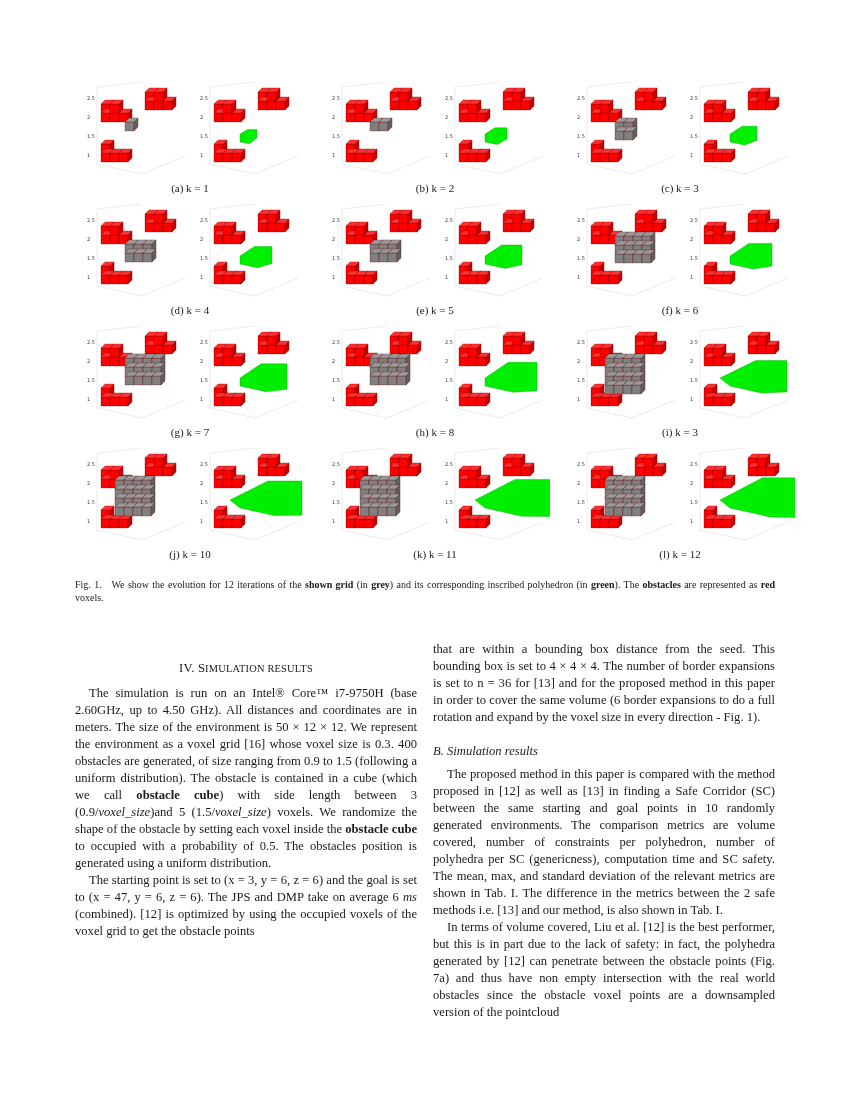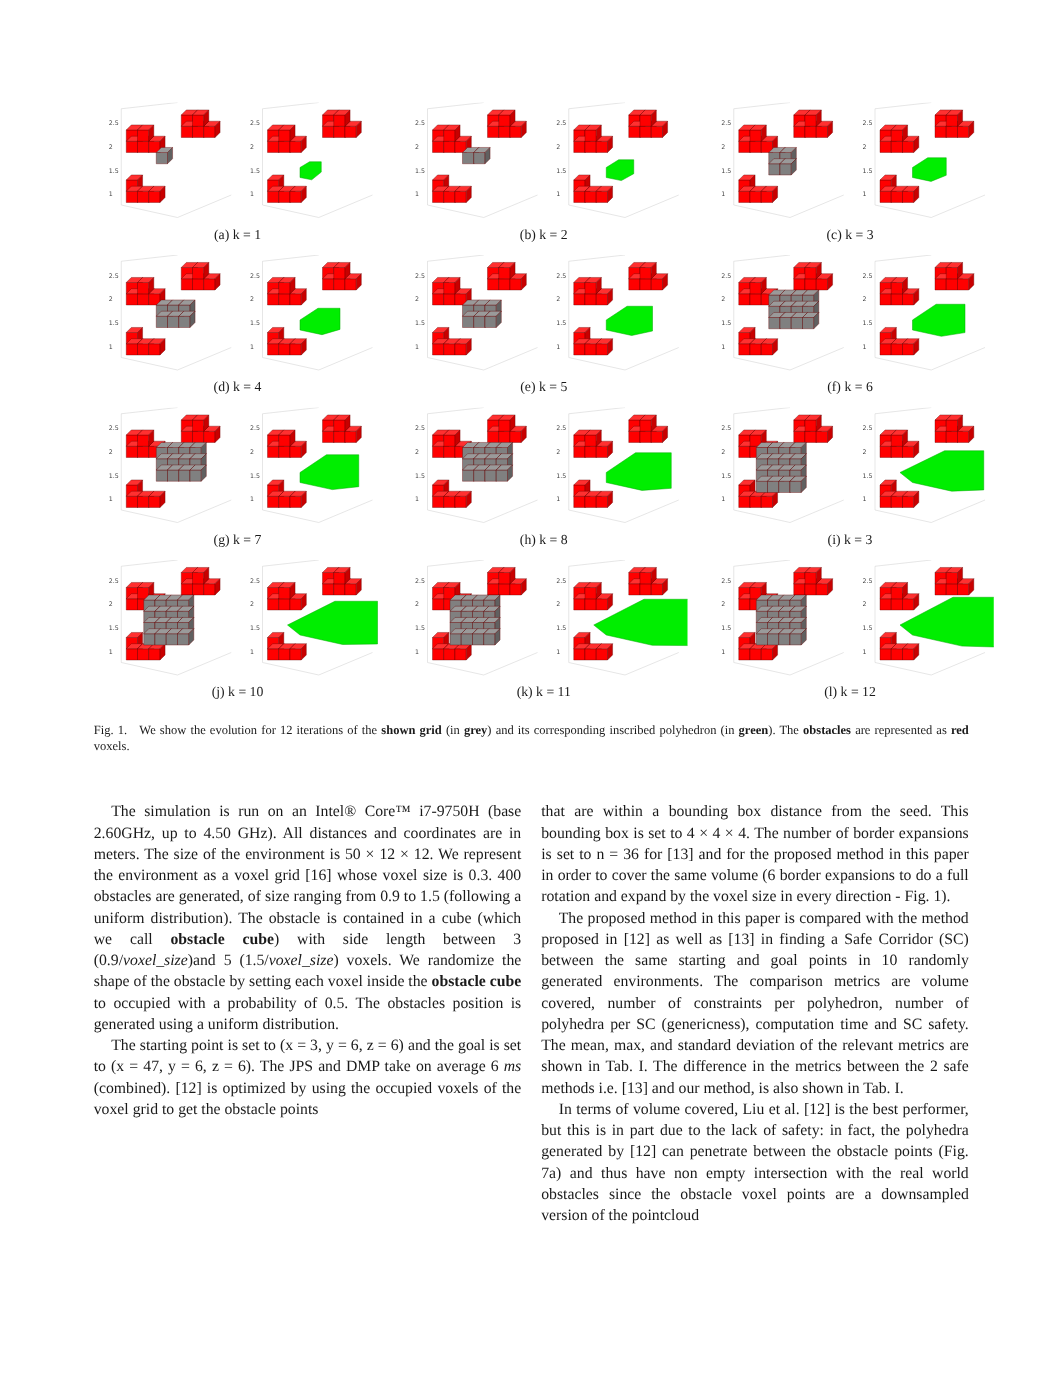--- a/index.html
+++ b/index.html
@@ -1821,21 +1821,23 @@
       <div class="subcap">(l) k = 12</div>
     </div>
   </div>
 
 <div class="figcap">
   <span>Fig. 1.</span>&nbsp;&nbsp;
   <span>We show the evolution for 12 iterations of the </span><b>shown grid</b><span> (in </span><b>grey</b><span>) and its corresponding inscribed polyhedron (in </span><b>green</b><span>). The </span><b>obstacles</b><span> are represented as </span><b>red</b><span> voxels.</span>
 </div>
 
 <div class="col" style="left:75px;">
+  <div class="sec"><span>IV. </span><span>S</span><span class="sc">IMULATION RESULTS</span></div>
   <p class="ind"><span>The simulation is run on an Intel® Core™ i7-9750H (base 2.60GHz, up to 4.50 GHz). All distances and coordinates are in meters. The size of the environment is 50 × 12 × 12. We represent the environment as a voxel grid [16] whose voxel size is 0.3. 400 obstacles are generated, of size ranging from 0.9 to 1.5 (following a uniform distribution). The obstacle is contained in a cube (which we call </span><b>obstacle cube</b><span>) with side length between 3 (0.9/</span><i class="m">voxel_size</i><span>)and 5 (1.5/</span><i class="m">voxel_size</i><span>) voxels. We randomize the shape of the obstacle by setting each voxel inside the </span><b>obstacle cube</b><span> to occupied with a probability of 0.5. The obstacles position is generated using a uniform distribution.</span></p>
   <p class="ind"><span>The starting point is set to (x = 3, y = 6, z = 6) and the goal is set to (x = 47, y = 6, z = 6). The JPS and DMP take on average 6 </span><i class="m">ms</i><span> (combined). [12] is optimized by using the occupied voxels of the voxel grid to get the obstacle points</span></p>
 </div>
 
 <div class="col" style="left:433px;">
   <p>that are within a bounding box distance from the seed. This bounding box is set to 4 × 4 × 4. The number of border expansions is set to n = 36 for [13] and for the proposed method in this paper in order to cover the same volume (6 border expansions to do a full rotation and expand by the voxel size in every direction - Fig. 1).</p>
+  <div class="sub" style="margin-top:17px;">B. Simulation results</div>
   <p class="ind">The proposed method in this paper is compared with the method proposed in [12] as well as [13] in finding a Safe Corridor (SC) between the same starting and goal points in 10 randomly generated environments. The comparison metrics are volume covered, number of constraints per polyhedron, number of polyhedra per SC (genericness), computation time and SC safety. The mean, max, and standard deviation of the relevant metrics are shown in Tab. I. The difference in the metrics between the 2 safe methods i.e. [13] and our method, is also shown in Tab. I.</p>
   <p class="ind">In terms of volume covered, Liu et al. [12] is the best performer, but this is in part due to the lack of safety: in fact, the polyhedra generated by [12] can penetrate between the obstacle points (Fig. 7a) and thus have non empty intersection with the real world obstacles since the obstacle voxel points are a downsampled version of the pointcloud</p>
 </div>
 
 </body></html>

